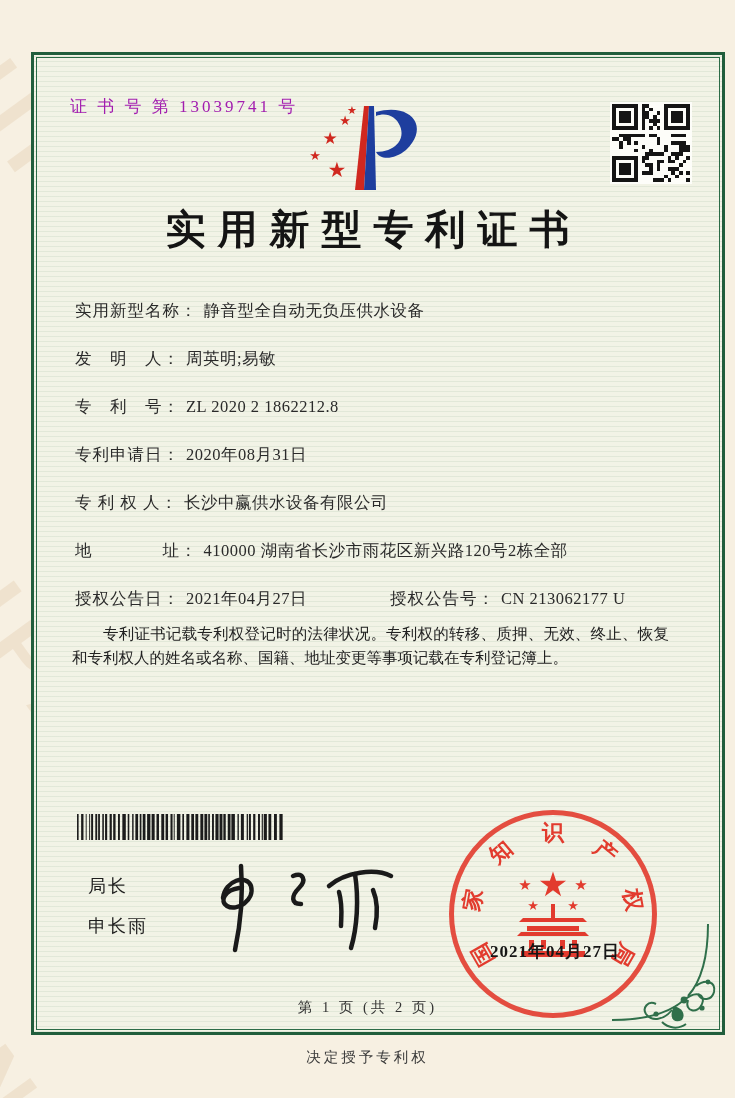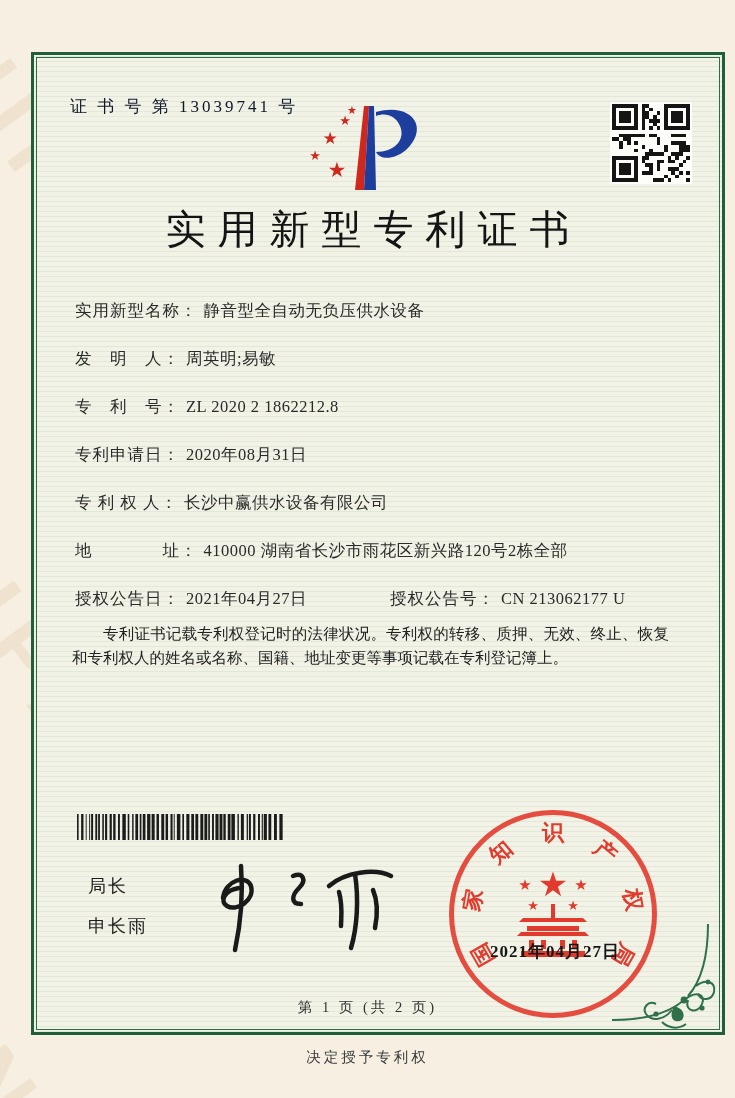--- a/index.html
+++ b/index.html
@@ -16,27 +16,27 @@
   }
   .frame{
     position:absolute;left:31px;top:52px;width:694px;height:983px;
     border:3px solid #215e3c;box-sizing:border-box;
     background-color:#f2f3e6;
     background-image:repeating-linear-gradient(0deg,rgba(140,175,145,0.16) 0 1px,transparent 1px 5px);
     z-index:2;
   }
   .frame::after{content:"";position:absolute;inset:2px;border:1px solid #2b6b46;pointer-events:none;}
   .layer{position:absolute;inset:0;z-index:3;}
-  .cert-no{position:absolute;left:70px;top:95px;font-size:17px;letter-spacing:3px;color:#0f172a;}
+  .cert-no{position:absolute;left:70px;top:95px;font-size:17px;letter-spacing:3px;color:#a21caf;}
   .logo{position:absolute;left:300px;top:100px;width:135px;height:95px;}
   .qr{position:absolute;left:610px;top:102px;width:82px;height:82px;background:#fdfdf9;padding:2px;box-sizing:border-box;}
   .qr svg{display:block;width:100%;height:100%;}
   .title{
     position:absolute;left:0;top:202px;width:100%;text-align:center;
-    font-size:40px;font-weight:normal;letter-spacing:12px;text-indent:12px;color:#141414;
+    font-size:40px;font-weight:bold;letter-spacing:12px;text-indent:12px;color:#141414;
   }
   .fields{position:absolute;left:75px;top:300px;width:600px;}
   .field-row{position:absolute;left:0;font-size:16.5px;white-space:nowrap;color:#2a2a2a;}
   .field-row .lbl{letter-spacing:1px;}
   .field-row .val{margin-left:6px;letter-spacing:0.5px;}
   .grant-no{position:absolute;left:315px;top:0;}
   .body-text{position:absolute;left:72px;top:622px;width:597px;font-size:15.5px;line-height:23.5px;text-align:justify;color:#222;}
   .body-text p{margin:0;text-indent:2em;}
   .barcode{position:absolute;left:75px;top:814px;width:212px;height:28px;}
   .barcode svg{display:block;width:100%;height:100%;}

